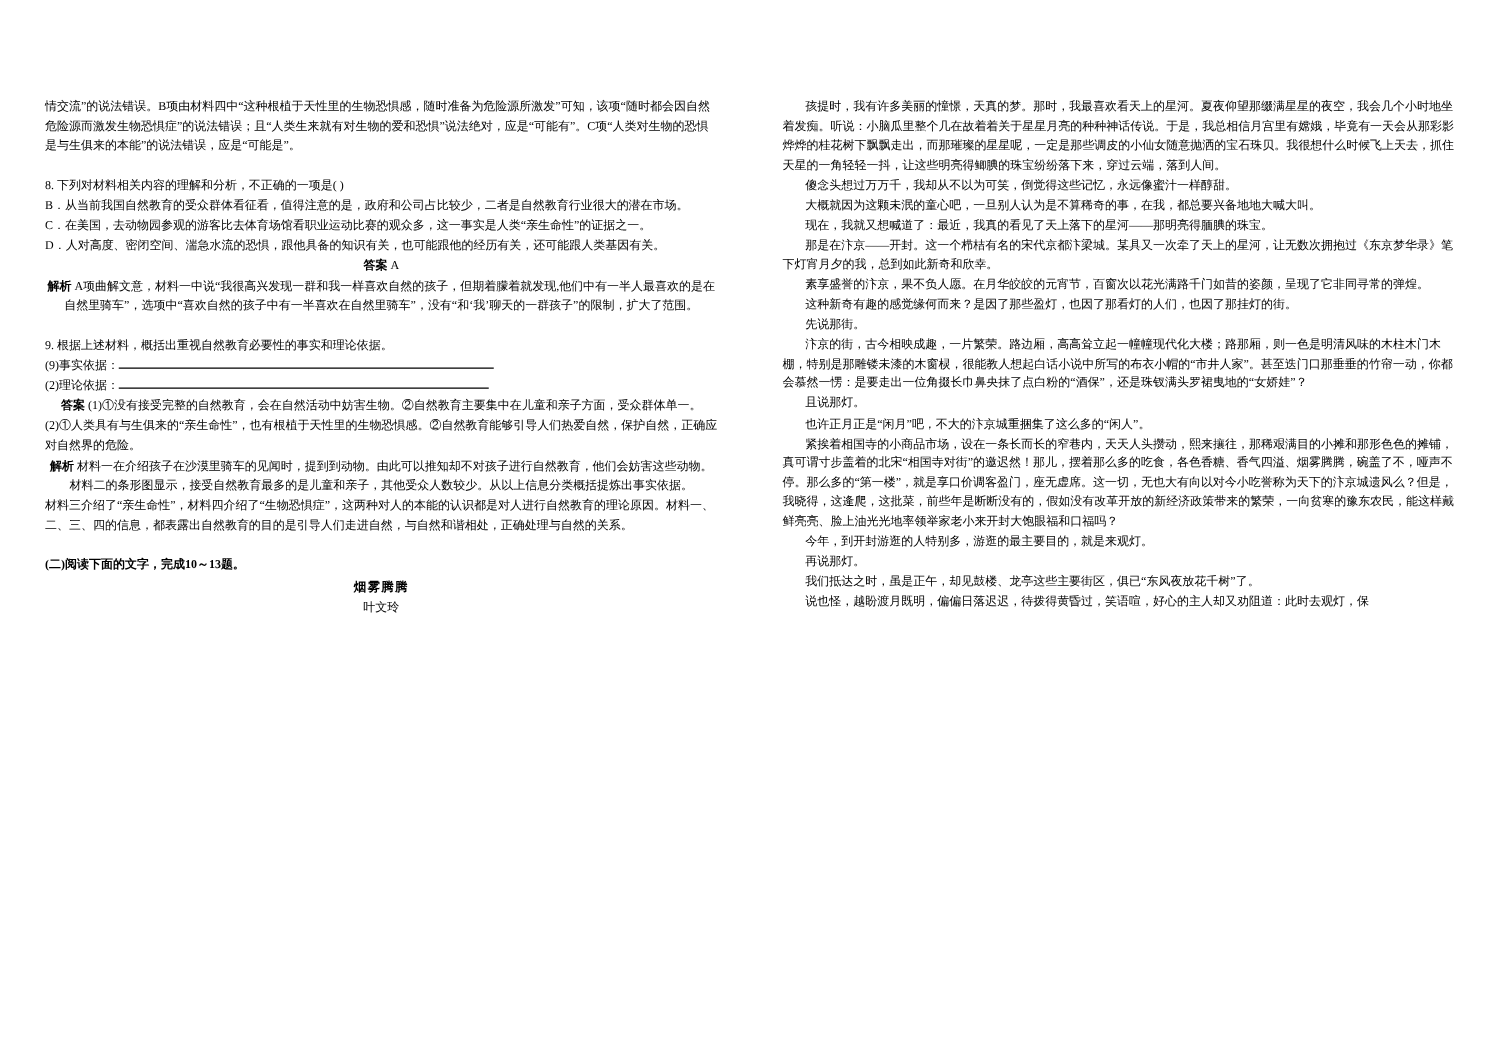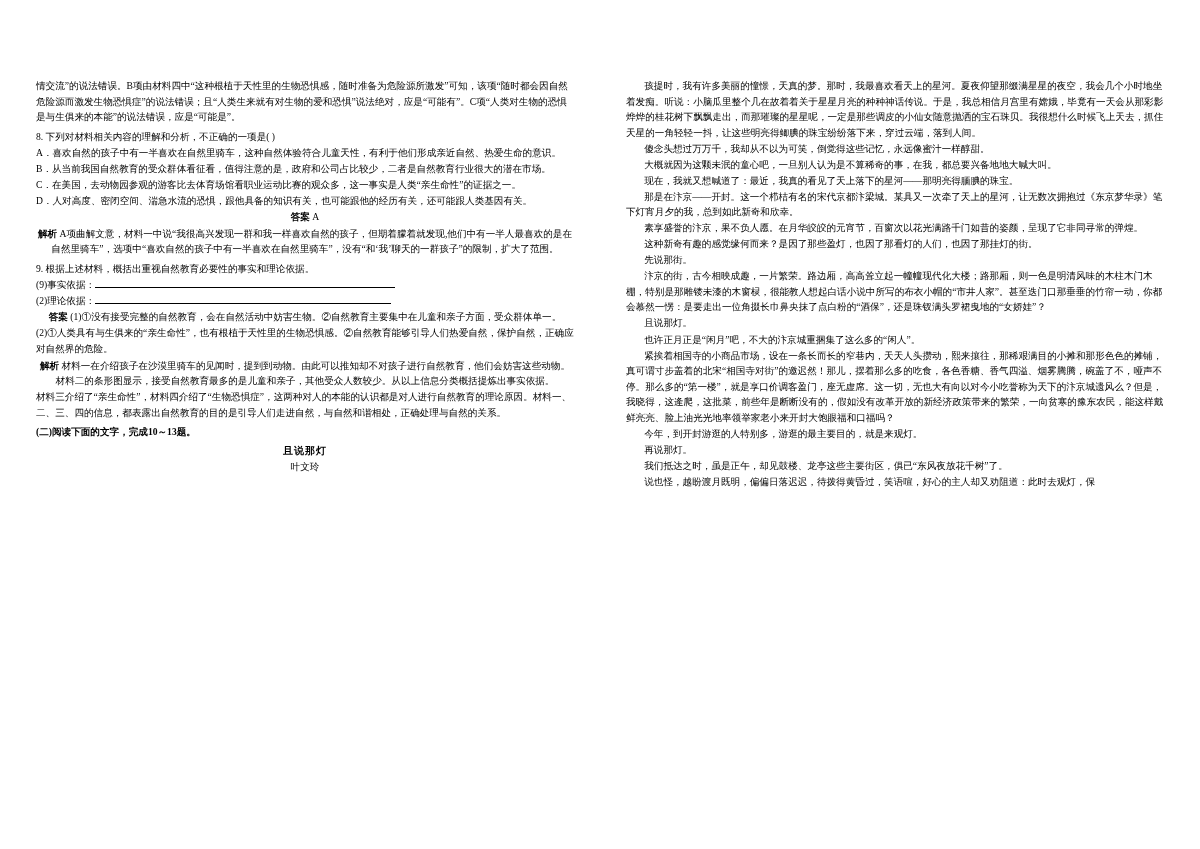--- a/index.html
+++ b/index.html
@@ -51,34 +51,33 @@
     font-weight:bold;
     letter-spacing:1px;
     margin-top:3px;
     font-size:10px;
   }
   .title-author {
     text-align:center;
     margin-bottom:15px;
     font-size:9.6px;
   }
-  .sec-head { margin-top:4px; }
+  .sec-head { margin-top:16px; }
 </style>
 </head>
 <body>
 
 <div class="page">
   <div class="cols">
 
     <div class="col left">
 
       <p class="ind1">情交流”的说法错误。B项由材料四中“这种根植于天性里的生物恐惧感，随时准备为危险源所激发”可知，该项“随时都会因自然危险源而激发生物恐惧症”的说法错误；且“人类生来就有对生物的爱和恐惧”说法绝对，应是“可能有”。C项“人类对生物的恐惧是与生俱来的本能”的说法错误，应是“可能是”。</p>
 
       <p class="ind1 sec-head">8. 下列对材料相关内容的理解和分析，不正确的一项是(    )</p>
-      <p class="ind1 opt">A．喜欢自然的孩子中有一半喜欢在自然里骑车，这种自然体验符合儿童天性，有利于他们形成亲近自然、热爱生命的意识。</p>
       <p class="ind1 opt">B．从当前我国自然教育的受众群体看征看，值得注意的是，政府和公司占比较少，二者是自然教育行业很大的潜在市场。</p>
       <p class="ind1 opt">C．在美国，去动物园参观的游客比去体育场馆看职业运动比赛的观众多，这一事实是人类“亲生命性”的证据之一。</p>
       <p class="ind1 opt">D．人对高度、密闭空间、湍急水流的恐惧，跟他具备的知识有关，也可能跟他的经历有关，还可能跟人类基因有关。</p>
 
       <p class="ansline">
         <span class="lbl-bold">答案</span>
         <span>A</span>
       </p>
 
       <p class="ansline">
@@ -101,21 +100,21 @@
       <p>(2)①人类具有与生俱来的“亲生命性”，也有根植于天性里的生物恐惧感。②自然教育能够引导人们热爱自然，保护自然，正确应对自然界的危险。</p>
 
       <p class="ansline">
         <span class="lbl-bold">解析</span>
         <span>材料一在介绍孩子在沙漠里骑车的见闻时，提到到动物。由此可以推知却不对孩子进行自然教育，他们会妨害这些动物。材料二的条形图显示，接受自然教育最多的是儿童和亲子，其他受众人数较少。从以上信息分类概括提炼出事实依据。</span>
       </p>
       <p>材料三介绍了“亲生命性”，材料四介绍了“生物恐惧症”，这两种对人的本能的认识都是对人进行自然教育的理论原因。材料一、二、三、四的信息，都表露出自然教育的目的是引导人们走进自然，与自然和谐相处，正确处理与自然的关系。</p>
 
       <p class="ind1 sec-head lbl-bold">(二)阅读下面的文字，完成10～13题。</p>
 
-      <p class="title-main">且说那灯</p>
+      <p class="title-main">烟雾腾腾</p>
       <p class="title-author">叶文玲</p>
 
     </div>
 
     <div class="col right">
       <p class="ind2">孩提时，我有许多美丽的憧憬，天真的梦。那时，我最喜欢看天上的星河。夏夜仰望那缀满星星的夜空，我会几个小时地坐着发痴。听说：小脑瓜里整个几在故着着关于星星月亮的种种神话传说。于是，我总相信月宫里有嫦娥，毕竟有一天会从那彩影烨烨的桂花树下飘飘走出，而那璀璨的星星呢，一定是那些调皮的小仙女随意抛洒的宝石珠贝。我很想什么时候飞上天去，抓住天星的一角轻轻一抖，让这些明亮得鲫腆的珠宝纷纷落下来，穿过云端，落到人间。</p>
       <p class="ind2">傻念头想过万万千，我却从不以为可笑，倒觉得这些记忆，永远像蜜汁一样醇甜。</p>
       <p class="ind2">大概就因为这颗未泯的童心吧，一旦别人认为是不算稀奇的事，在我，都总要兴备地地大喊大叫。</p>
       <p class="ind2">现在，我就又想喊道了：最近，我真的看见了天上落下的星河——那明亮得腼腆的珠宝。</p>
       <p class="ind2">那是在汴京——开封。这一个栉桔有名的宋代京都汴梁城。某具又一次牵了天上的星河，让无数次拥抱过《东京梦华录》笔下灯宵月夕的我，总到如此新奇和欣幸。</p>

